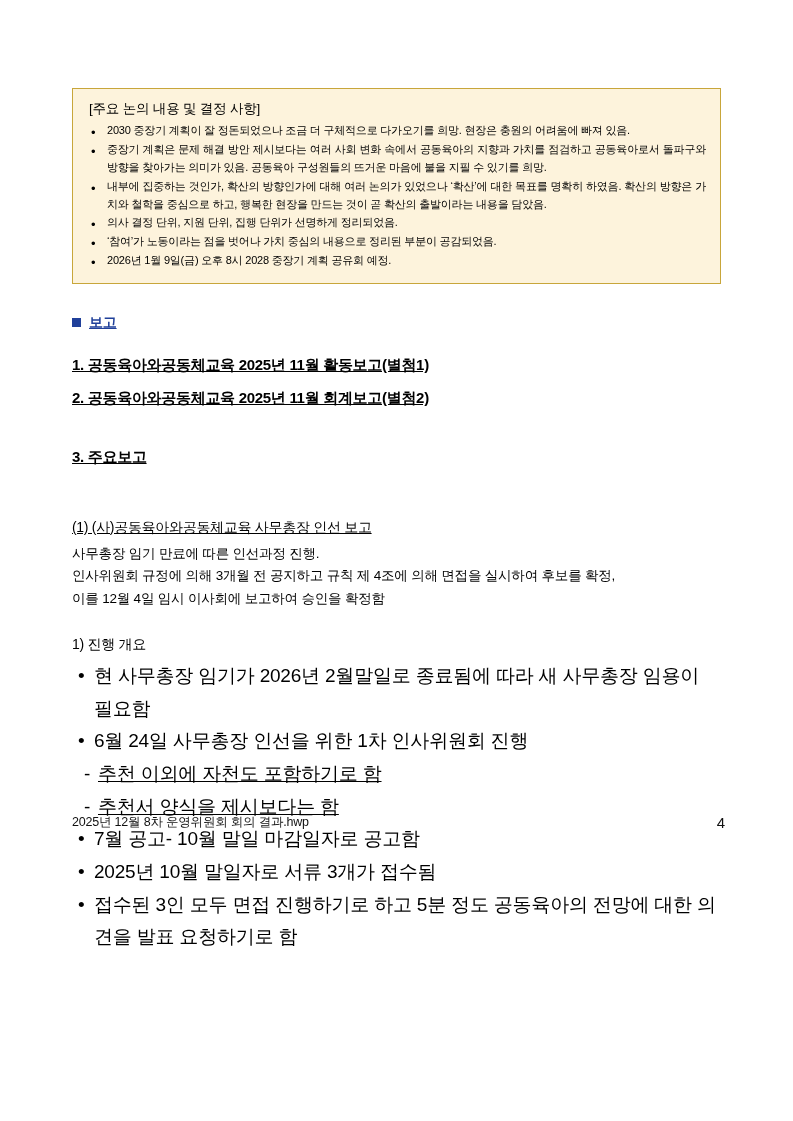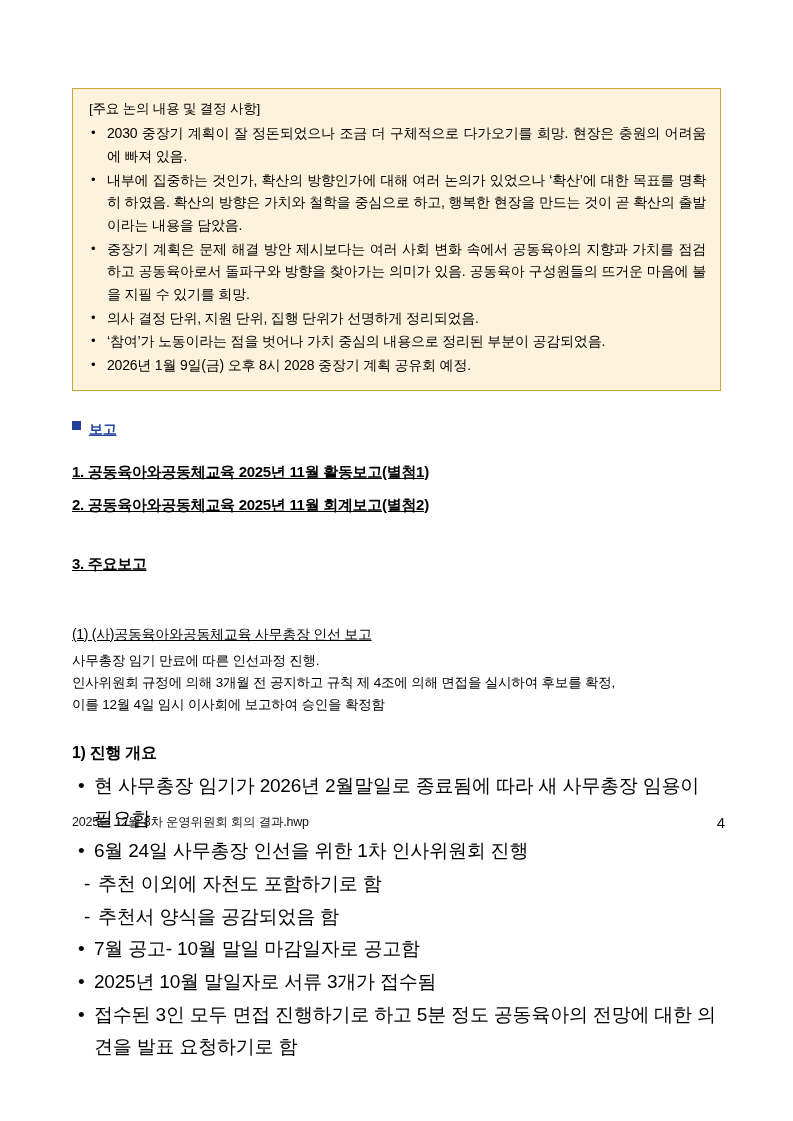--- a/index.html
+++ b/index.html
@@ -37,40 +37,40 @@
     letter-spacing: -0.2px;
   }
   .bullets {
     list-style: none;
     margin: 0;
     padding: 0;
   }
   .bullets li {
     position: relative;
     padding-left: 20px;
-    font-size: 14px;
+    font-size: 11px;
     line-height: 1.62;
     text-align: justify;
     text-justify: inter-ideograph;
     letter-spacing: -0.2px;
     margin-bottom: 1px;
   }
   .bullets li::before {
     content: "\2022";
     position: absolute;
     left: 4px;
     top: 0;
     font-size: 13px;
   }
 
   
   .section-head {
     margin-top: 30px;
     display: flex;
-    align-items: flex-start;
+    align-items: center;
     gap: 8px;
   }
   .sq-marker {
     width: 9px;
     height: 9px;
     background: #20409a;
     display: inline-block;
   }
   .section-head-label {
     color: #20409a;
@@ -108,22 +108,22 @@
 
   .para {
     font-size: 13.5px;
     line-height: 1.66;
     letter-spacing: -0.2px;
     margin-top: 6px;
   }
   .para + .para { margin-top: 0; }
 
   .list-head {
-    font-weight: bold;
-    font-size: 16px;
+    font-weight: normal;
+    font-size: 14px;
     letter-spacing: -0.3px;
     margin-top: 26px;
   }
 
   .plain-bullets {
     list-style: none;
     margin: 6px 0 0 0;
     padding: 0;
   }
   .plain-bullets li {
@@ -134,20 +134,21 @@
     letter-spacing: -0.2px;
   }
   .plain-bullets li.dot::before {
     content: "\2022";
     position: absolute;
     left: 6px;
     top: 0;
   }
   .plain-bullets li.dash {
     padding-left: 26px;
+    text-decoration: underline;
   }
   .plain-bullets li.dash::before {
     content: "-";
     position: absolute;
     left: 12px;
     top: 0;
   }
 
   
   .footer {
@@ -171,22 +172,22 @@
 </style>
 </head>
 <body>
 
 <div class="page">
 
   <div class="callout">
     <div class="callout-title">[주요 논의 내용 및 결정 사항]</div>
     <ul class="bullets">
       <li>2030 중장기 계획이 잘 정돈되었으나 조금 더 구체적으로 다가오기를 희망. 현장은 충원의 어려움에 빠져 있음.</li>
+      <li>중장기 계획은 문제 해결 방안 제시보다는 여러 사회 변화 속에서 공동육아의 지향과 가치를 점검하고 공동육아로서 돌파구와 방향을 찾아가는 의미가 있음. 공동육아 구성원들의 뜨거운 마음에 불을 지필 수 있기를 희망.</li>
       <li>내부에 집중하는 것인가, 확산의 방향인가에 대해 여러 논의가 있었으나 ‘확산’에 대한 목표를 명확히 하였음. 확산의 방향은 가치와 철학을 중심으로 하고, 행복한 현장을 만드는 것이 곧 확산의 출발이라는 내용을 담았음.</li>
-      <li>중장기 계획은 문제 해결 방안 제시보다는 여러 사회 변화 속에서 공동육아의 지향과 가치를 점검하고 공동육아로서 돌파구와 방향을 찾아가는 의미가 있음. 공동육아 구성원들의 뜨거운 마음에 불을 지필 수 있기를 희망.</li>
       <li>의사 결정 단위, 지원 단위, 집행 단위가 선명하게 정리되었음.</li>
       <li>‘참여’가 노동이라는 점을 벗어나 가치 중심의 내용으로 정리된 부분이 공감되었음.</li>
       <li>2026년 1월 9일(금) 오후 8시 2028 중장기 계획 공유회 예정.</li>
     </ul>
   </div>
 
   <div class="section-head">
     <span class="sq-marker" style="background: rgb(32, 64, 154);"></span>
     <span class="section-head-label">보고</span>
   </div>
@@ -201,21 +202,21 @@
   <div class="para">사무총장 임기 만료에 따른 인선과정 진행.</div>
   <div class="para">인사위원회 규정에 의해 3개월 전 공지하고 규칙 제 4조에 의해 면접을 실시하여 후보를 확정,</div>
   <div class="para">이를 12월 4일 임시 이사회에 보고하여 승인을 확정함</div>
 
   <div class="list-head">1) 진행 개요</div>
 
   <ul class="plain-bullets">
     <li class="dot">현 사무총장 임기가 2026년 2월말일로 종료됨에 따라 새 사무총장 임용이 필요함</li>
     <li class="dot">6월 24일 사무총장 인선을 위한 1차 인사위원회 진행</li>
     <li class="dash">추천 이외에 자천도 포함하기로 함</li>
-    <li class="dash">추천서 양식을 공감되었음 함</li>
+    <li class="dash">추천서 양식을 제시보다는 함</li>
     <li class="dot">7월 공고- 10월 말일 마감일자로 공고함</li>
     <li class="dot">2025년 10월 말일자로 서류 3개가 접수됨</li>
     <li class="dot">접수된 3인 모두 면접 진행하기로 하고 5분 정도 공동육아의 전망에 대한 의견을 발표 요청하기로 함</li>
   </ul>
 
   <div class="footer">
     <span class="footer-file">2025년 12월 8차 운영위원회 회의 결과.hwp</span>
     <span class="footer-page">4</span>
   </div>
 

